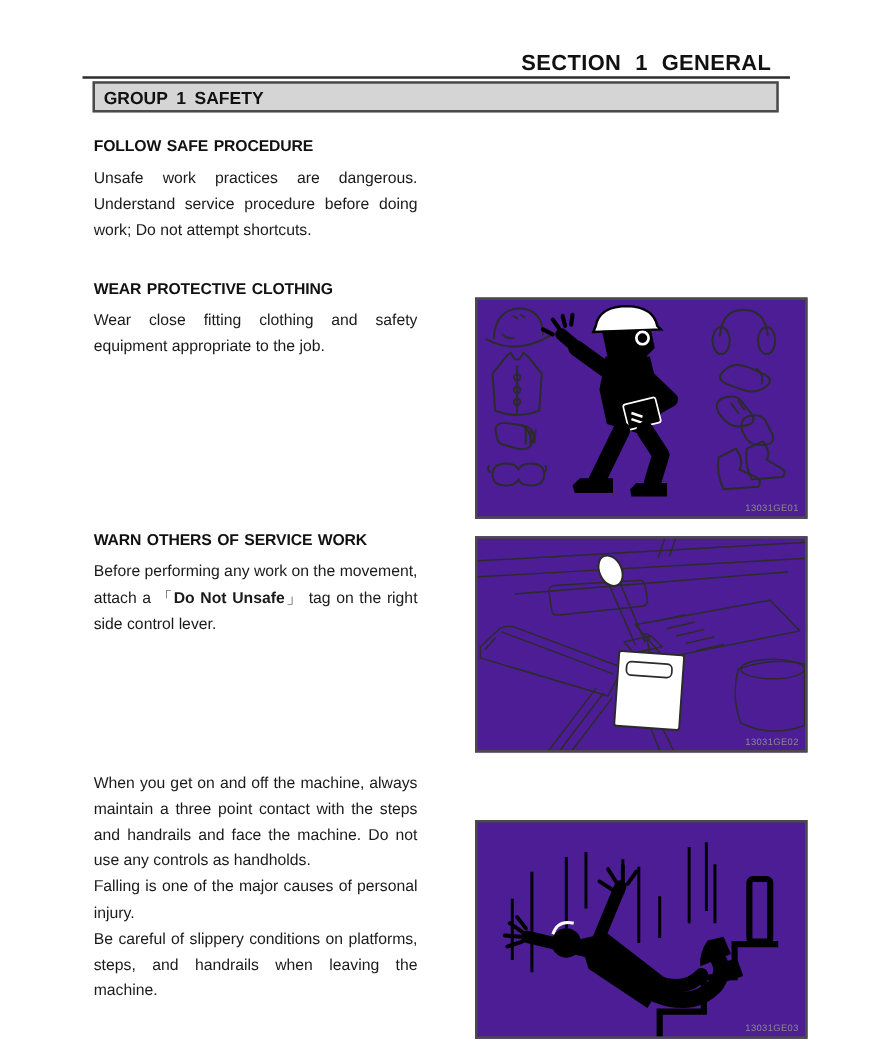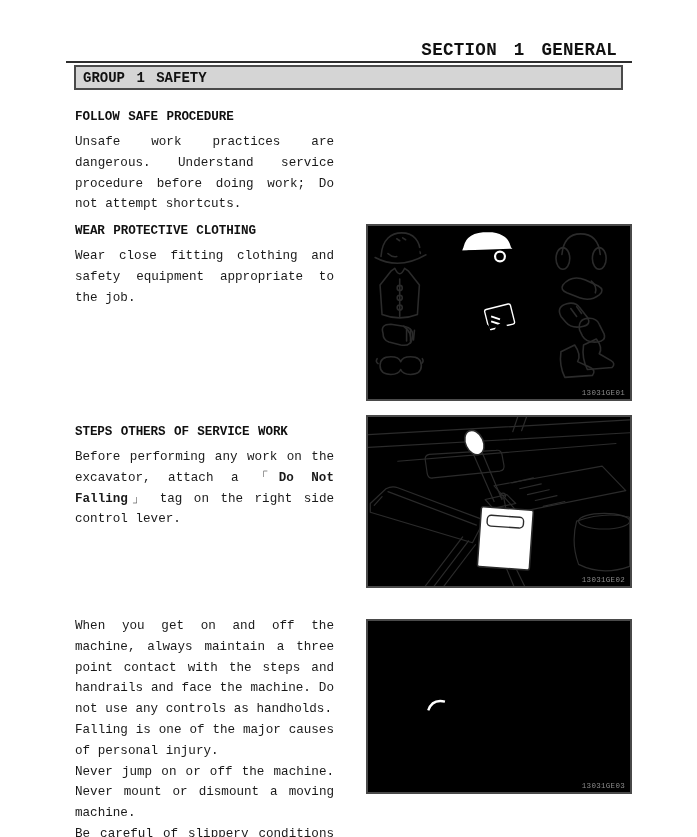--- a/index.html
+++ b/index.html
@@ -1,33 +1,33 @@
 <!DOCTYPE html>
 <html><head>
 <meta charset="utf-8">
 <style>
   html,body{margin:0;padding:0;background:#ffffff;}
   .page{position:relative;width:697px;height:837px;background:#fff;overflow:hidden;
-        font-family:Liberation Mono, monospace;color:#1a1a1a;}
+        font-family:Liberation Sans, sans-serif;color:#1a1a1a;}
 
   .section-title{position:absolute;top:40px;right:80px;font-size:17.5px;font-weight:bold;
                  letter-spacing:.3px;word-spacing:6px;color:#111;white-space:nowrap;}
   .title-rule{position:absolute;left:66px;top:61px;width:566px;height:2px;background:#2e2e2e;}
   .group-box{position:absolute;left:74px;top:65px;width:549px;height:25px;background:#d5d5d5;
              border:2px solid #4a4a4a;box-sizing:border-box;display:flex;align-items:center;
              padding-left:7px;}
   .group-box span{font-weight:bold;font-size:14px;word-spacing:3px;color:#111;text-align:center;}
 
   .text-block{position:absolute;left:75px;width:259px;}
   .text-block h3{margin:0 0 8px 0;font-size:12.6px;font-weight:bold;letter-spacing:-.1px;
                  word-spacing:1px;color:#111;}
   .text-block p{margin:0;font-size:12.6px;line-height:20.8px;text-align:justify;color:#1a1a1a;}
   .text-block p b{font-weight:bold;}
 
-  figure.fig{position:absolute;left:366px;width:266px;margin:0;background:#000000;
+  figure.fig{position:absolute;left:366px;width:266px;margin:14px;background:#4c1d95;
              border:2px solid #4a4a4a;box-sizing:border-box;}
   figure.fig svg{display:block;width:100%;height:100%;}
   .fig-label{position:absolute;right:5px;bottom:2px;font-size:7.5px;color:#8a8a8a;
              letter-spacing:.3px;}
 
   
   .ln{fill:none;stroke:#2b2b2b;stroke-width:1.6;stroke-linecap:round;stroke-linejoin:round;}
   .lnthin{fill:none;stroke:#2b2b2b;stroke-width:1.2;stroke-linecap:round;stroke-linejoin:round;}
   .blk{fill:#000;stroke:none;}
   .limb{fill:none;stroke:#000;stroke-linecap:round;stroke-linejoin:round;}
@@ -114,22 +114,22 @@
         <path class="limb" d="M117,106 L97,147" stroke-width="14"></path>
         <path class="limb" d="M136,106 L149,126 L142,149" stroke-width="14"></path>
         <path class="blk" d="M83,145 h27 v12 h-31 l-2,-6 z"></path>
         <path class="blk" d="M129,149 h25 v11 h-29 l-1,-6 z"></path>
       </g>
     </svg>
     <span class="fig-label">13031GE01</span>
   </figure>
 
   <section class="text-block" style="top:425px">
-    <h3>STEPS OTHERS OF SERVICE WORK</h3>
-    <p><span>Before performing any work on the excavator, attach a 「</span><b>Do Not Falling</b><span>」  tag on the right side control lever.</span></p>
+    <h3>WARN OTHERS OF SERVICE WORK</h3>
+    <p><span>Before performing any work on the movement, attach a 「</span><b>Do Not Unsafe</b><span>」  tag on the right side control lever.</span></p>
   </section>
 
   <figure class="fig" style="top:415px;height:173px">
     <svg viewBox="0 0 266 172">
       <g class="lnthin">
         <path d="M0,18 L266,3"></path>
         <path d="M0,31 L266,16"></path>
         <path d="M147,15 L152,0 M156,14 L161,0"></path>
         <path d="M30,45 L252,27"></path>
       </g>
@@ -161,25 +161,24 @@
         <rect x="113" y="93" width="53" height="61" rx="2" transform="rotate(4 139 123)" fill="#fff" stroke="#2b2b2b" stroke-width="1.6"></rect>
         <rect x="121" y="101" width="37" height="11" rx="4" transform="rotate(4 139 106)" fill="#fff" stroke="#2b2b2b" stroke-width="1.4"></rect>
       </g>
     </svg>
     <span class="fig-label">13031GE02</span>
   </figure>
 
   <section class="text-block" style="top:616px">
     <p>When you get on and off the machine, always maintain a three point contact with the steps and handrails and face the machine.  Do not use any controls as handholds.</p>
     <p>Falling is one of the major causes of personal injury.</p>
-    <p>Never jump on or off the machine. Never mount or dismount a moving machine.</p>
     <p>Be careful of slippery conditions on platforms, steps, and handrails when leaving the machine.</p>
   </section>
 
-  <figure class="fig" style="top:619px;height:175px">
+  <figure class="fig" style="top:642px;height:175px">
     <svg viewBox="0 0 266 174">
       <g class="mline">
         <path d="M28,62 V112"></path>
         <path d="M44,40 V122"></path>
         <path d="M72,28 V86"></path>
         <path d="M88,24 V70"></path>
         <path d="M118,30 V58"></path>
         <path d="M131,36 V98"></path>
         <path d="M148,60 V94"></path>
         <path d="M172,20 V82"></path>

